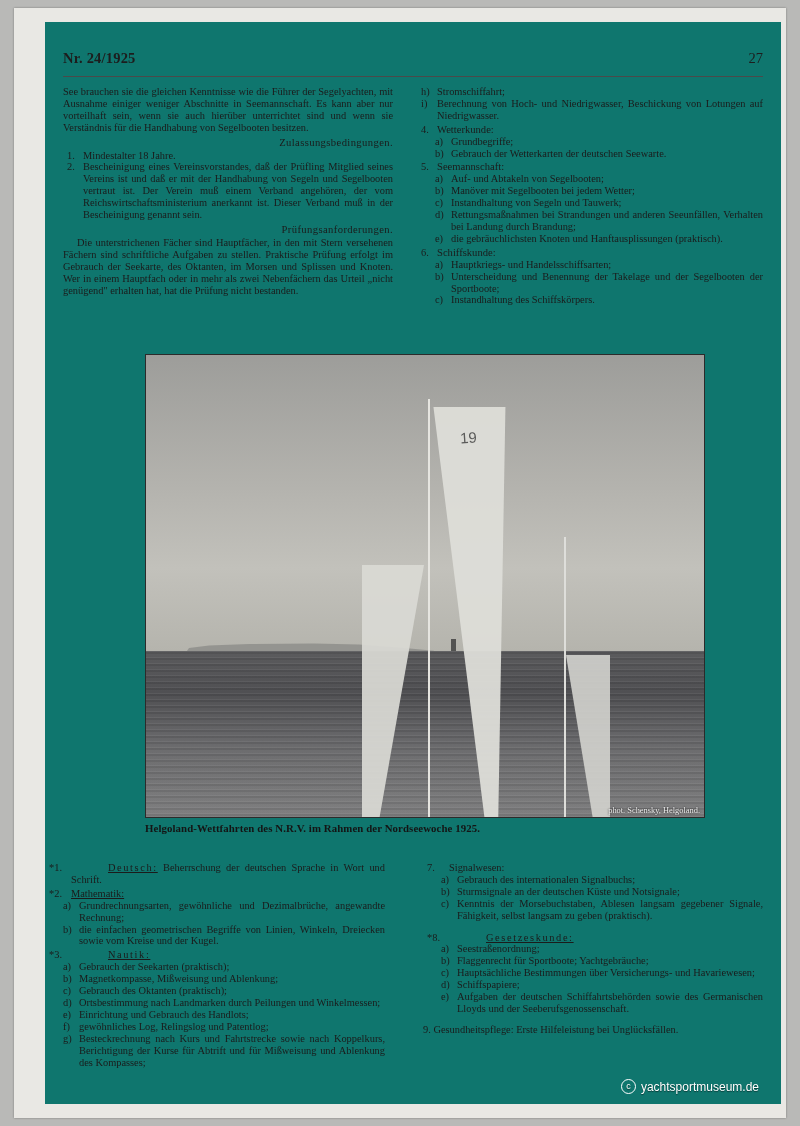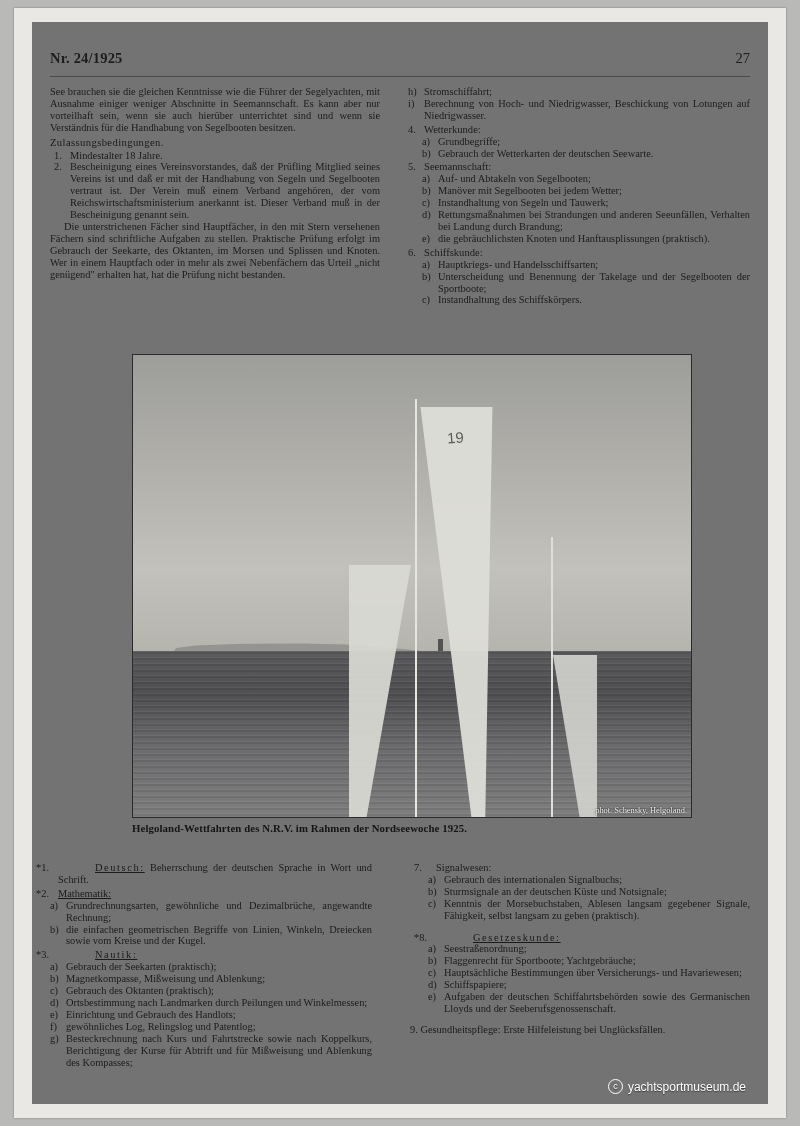--- a/index.html
+++ b/index.html
@@ -11,23 +11,23 @@
   }
   .page{
     position:absolute;
     left:14px;top:8px;
     width:772px;height:1110px;
     background:#e9e8e4;
     box-shadow:0 0 2px rgba(0,0,0,.35);
   }
   .sheet{
     position:absolute;
-    left:18px;top:14px;
+    left:31px;top:14px;
     width:736px;height:1082px;
-    background:#737373;
+    background:#0f766e;
   }
   
   .header{
     position:absolute;left:18px;top:28px;width:700px;height:26px;
   }
   .hdr-left{
     position:absolute;left:0;top:0;
     font-size:14.5px;font-weight:bold;color:#1d1d1d;
     letter-spacing:.2px;
   }
@@ -53,21 +53,21 @@
   .col.left{left:18px;width:330px;}
   .col.right{left:372px;width:346px;}
   .top-left{top:64px;}
   .top-right{top:64px;}
   .bot-left{top:838px;width:340px;}
   .bot-right{top:838px;left:378px;width:340px;}
 
   p{margin:0;}
   .ind{text-indent:14px;}
   .ctr-head{
-    text-align:left;
+    text-align:right;
     margin:3px 0 1px 0;
     font-size:10.6px;
     letter-spacing:.4px;
   }
   .list{margin:0;padding:0;}
   .li{
     display:flex;
     margin:0;
   }
   .li .mk{
@@ -199,20 +199,21 @@
       <div class="list">
         <div class="li">
           <span class="mk">1.</span>
           <span class="tx">Mindestalter 18 Jahre.</span>
         </div>
         <div class="li">
           <span class="mk">2.</span>
           <span class="tx">Bescheinigung eines Vereinsvorstandes, daß der Prüfling Mitglied seines Vereins ist und daß er mit der Handhabung von Segeln und Segelbooten vertraut ist. Der Verein muß einem Verband angehören, der vom Reichswirtschaftsministerium anerkannt ist. Dieser Verband muß in der Bescheinigung genannt sein.</span>
         </div>
       </div>
+      <p class="ctr-head">Prüfungsanforderungen.</p>
       <p class="ind">Die unterstrichenen Fächer sind Hauptfächer, in den mit Stern versehenen Fächern sind schriftliche Aufgaben zu stellen. Praktische Prüfung erfolgt im Gebrauch der Seekarte, des Oktanten, im Morsen und Splissen und Knoten. Wer in einem Hauptfach oder in mehr als zwei Nebenfächern das Urteil „nicht genügend" erhalten hat, hat die Prüfung nicht bestanden.</p>
     </div>
 
     <div class="col right top-right">
       <div class="list">
         <div class="li">
           <span class="mk">h)</span>
           <span class="tx">Stromschiffahrt;</span>
         </div>
         <div class="li">

